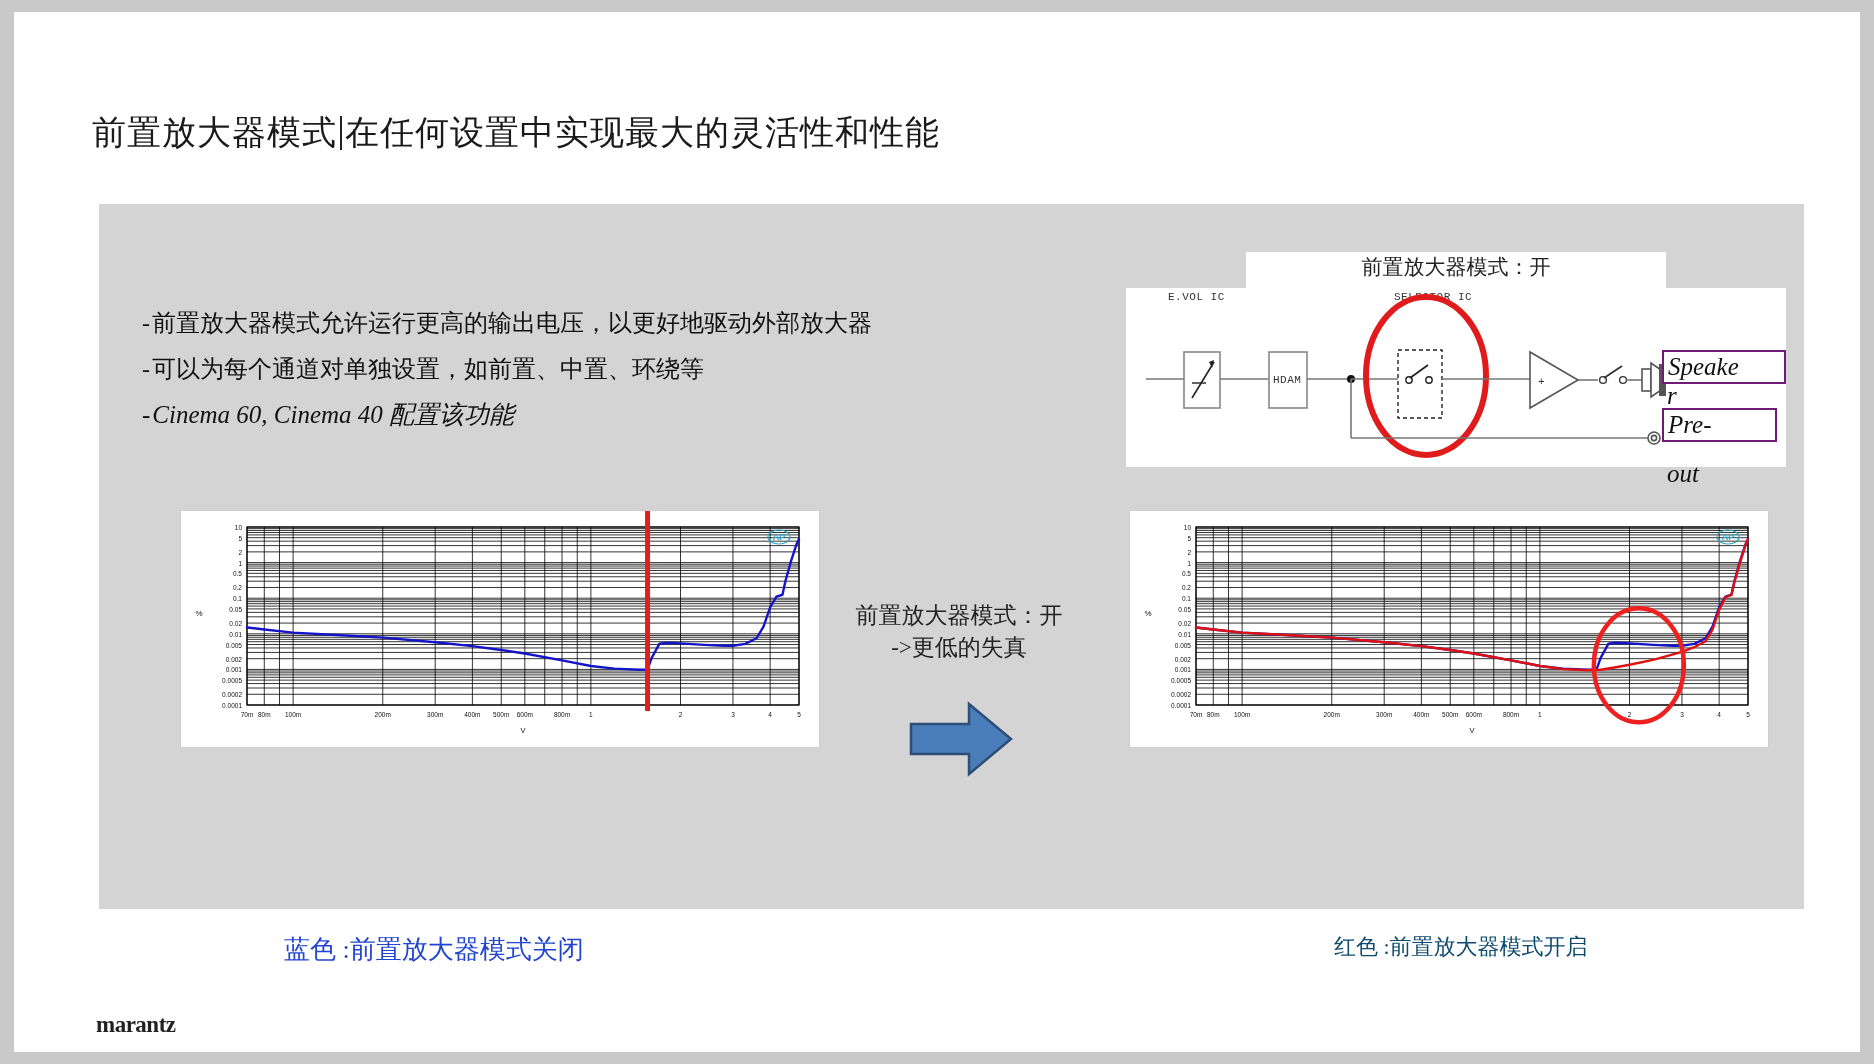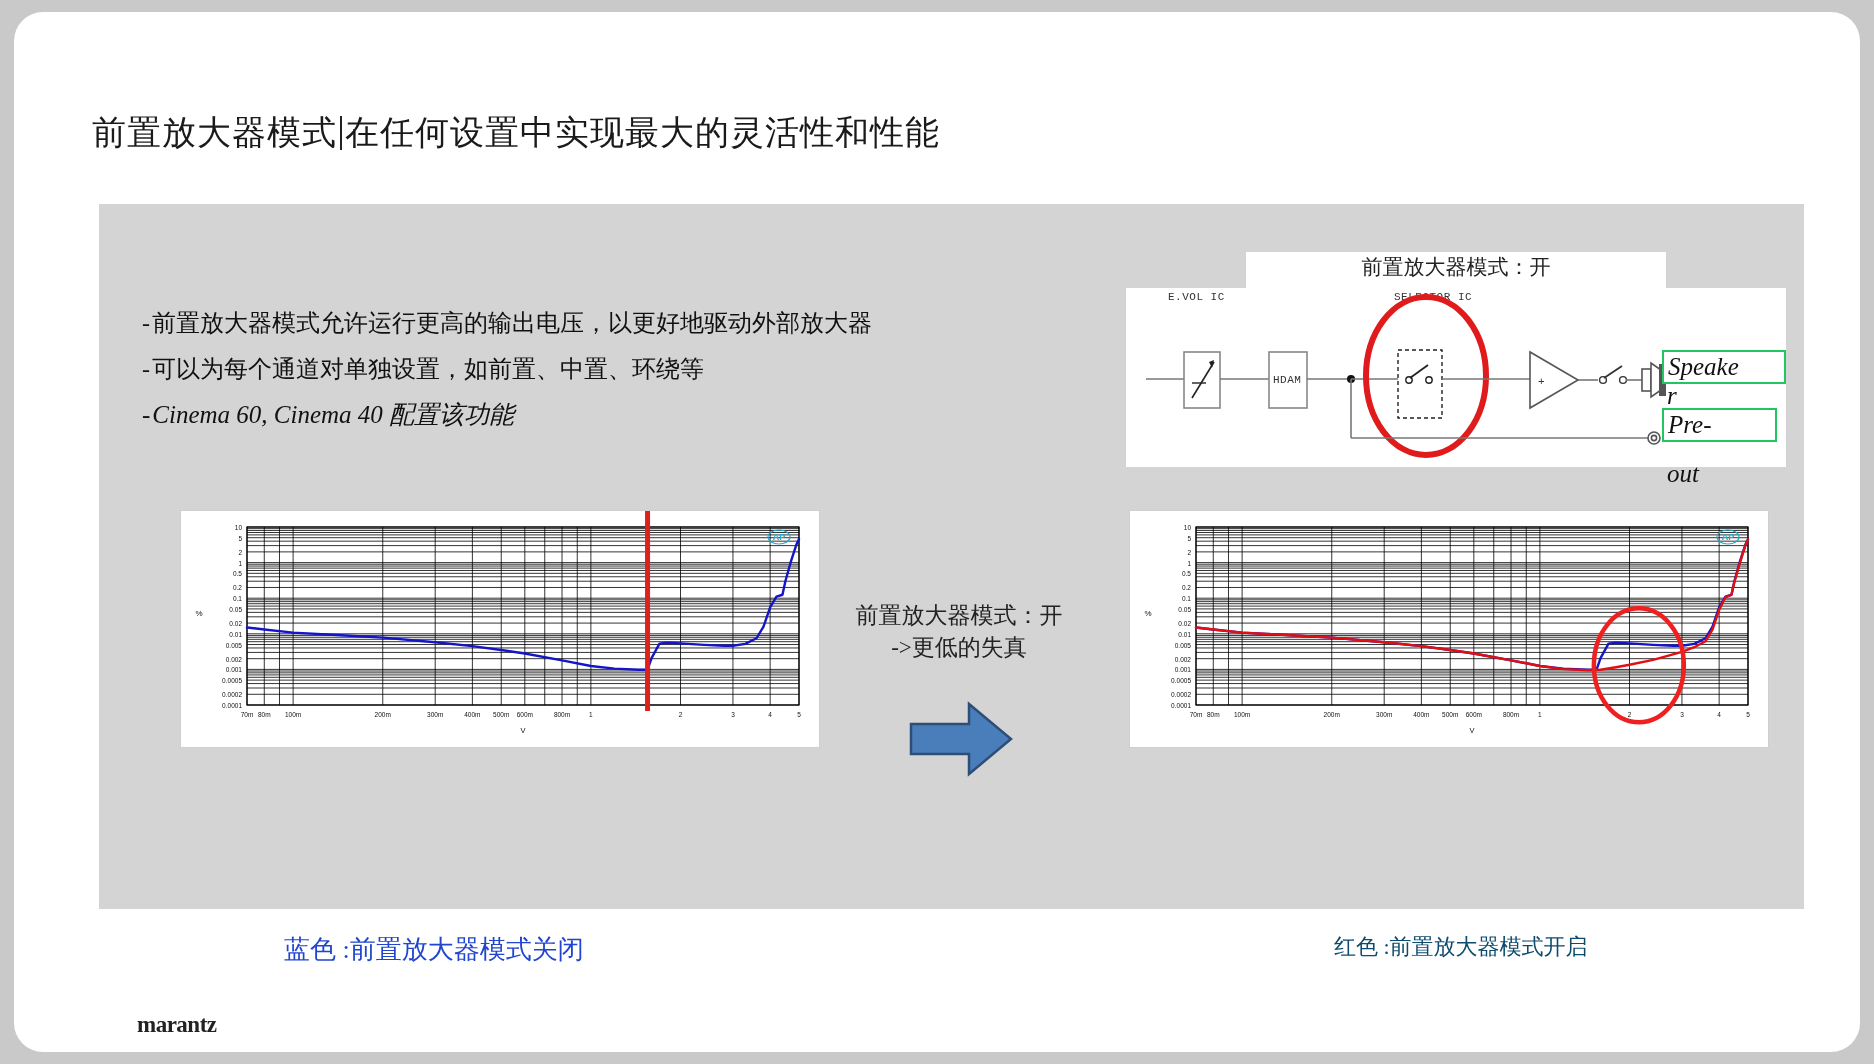--- a/index.html
+++ b/index.html
@@ -1,20 +1,20 @@
 <!DOCTYPE html>
 <html><head>
 <meta charset="utf-8">
 <style>
   html,body{margin:0;padding:0;background:#c8c8c8;}
   body{width:1874px;height:1064px;font-family:"Liberation Sans",sans-serif;}
   .slide-frame{position:absolute;left:0;top:0;width:1874px;height:1064px;
     background:#c9c9c9;box-sizing:border-box;}
   .slide{position:absolute;left:14px;top:12px;width:1846px;height:1040px;
-    background:#ffffff;box-sizing:border-box;border-radius:29px;}
+    background:#ffffff;box-sizing:border-box;}
 
   
   .title{position:absolute;left:78px;top:98px;font-family:"Liberation Serif",serif;
     font-size:34px;color:#1a1a1a;letter-spacing:1px;white-space:nowrap;}
   .title .bar{display:inline-block;width:2px;height:34px;background:#222;
     vertical-align:-6px;margin:0 3px;}
 
   
   .panel{position:absolute;left:85px;top:192px;width:1705px;height:705px;background:#d4d4d4;}
 
@@ -27,21 +27,21 @@
 
   
   .circuit{position:absolute;left:1112px;top:240px;width:660px;height:215px;}
   .circuit .cap-band{position:absolute;left:120px;top:0;width:420px;height:36px;background:#fff;}
   .circuit .cap{position:absolute;left:120px;top:1px;width:420px;text-align:center;
     font-family:"Liberation Serif",serif;font-size:21px;color:#222;}
   .circuit .board{position:absolute;left:0;top:36px;width:660px;height:179px;background:#fff;}
   .circuit svg{position:absolute;left:0;top:0;}
   .lbl{font-family:"Liberation Mono",monospace;font-size:11px;fill:#333;letter-spacing:.5px;}
 
-  .boxlab{position:absolute;background:#fff;border:2px solid #22c55e;
+  .boxlab{position:absolute;background:#fff;border:2px solid #701a75;
     font-family:"Liberation Serif",serif;font-style:italic;font-size:25px;
     color:#111;padding:0 4px;box-sizing:border-box;overflow:visible;line-height:30px;}
   .overflow-txt{position:absolute;font-family:"Liberation Serif",serif;font-style:italic;
     font-size:25px;color:#111;}
 
   
   .chart-wrap{position:absolute;background:#ffffff;border:1px solid #cfcfcf;}
   .chart-wrap.left{left:166px;top:498px;width:638px;height:236px;}
   .chart-wrap.right{left:1115px;top:498px;width:638px;height:236px;}
   .chart-wrap svg{display:block;}
@@ -52,21 +52,21 @@
   .arrow{position:absolute;left:893px;top:686px;}
 
   
   .cap-blue{position:absolute;left:270px;top:920px;font-family:"Liberation Serif",serif;
     font-size:26px;color:#2145cf;white-space:nowrap;}
   .cap-red{position:absolute;left:1320px;top:920px;font-family:"Liberation Serif",serif;
     font-size:22px;color:#0c4a6e;white-space:nowrap;}
 
   
   .logo{position:absolute;left:82px;top:1000px;font-family:"Liberation Serif",serif;
-    font-weight:bold;font-size:23px;color:#222;letter-spacing:-0.5px;margin-left:41px;}
+    font-weight:bold;font-size:23px;color:#222;letter-spacing:-0.5px;}
 </style>
 </head>
 <body>
 
 <div class="slide-frame">
  <div class="slide">
 
   <div class="title">
     <span>前置放大器模式</span><span class="bar"></span><span>在任何设置中实现最大的灵活性和性能</span>
   </div>

